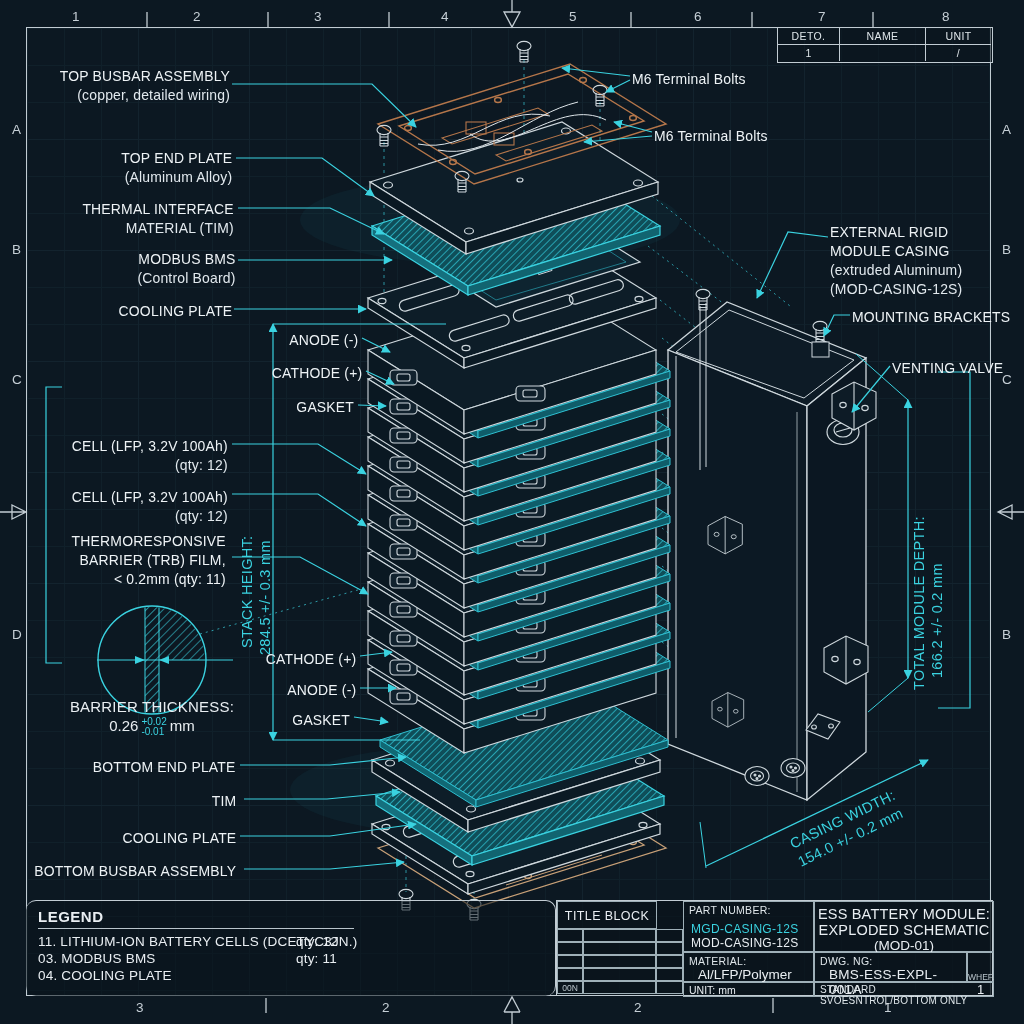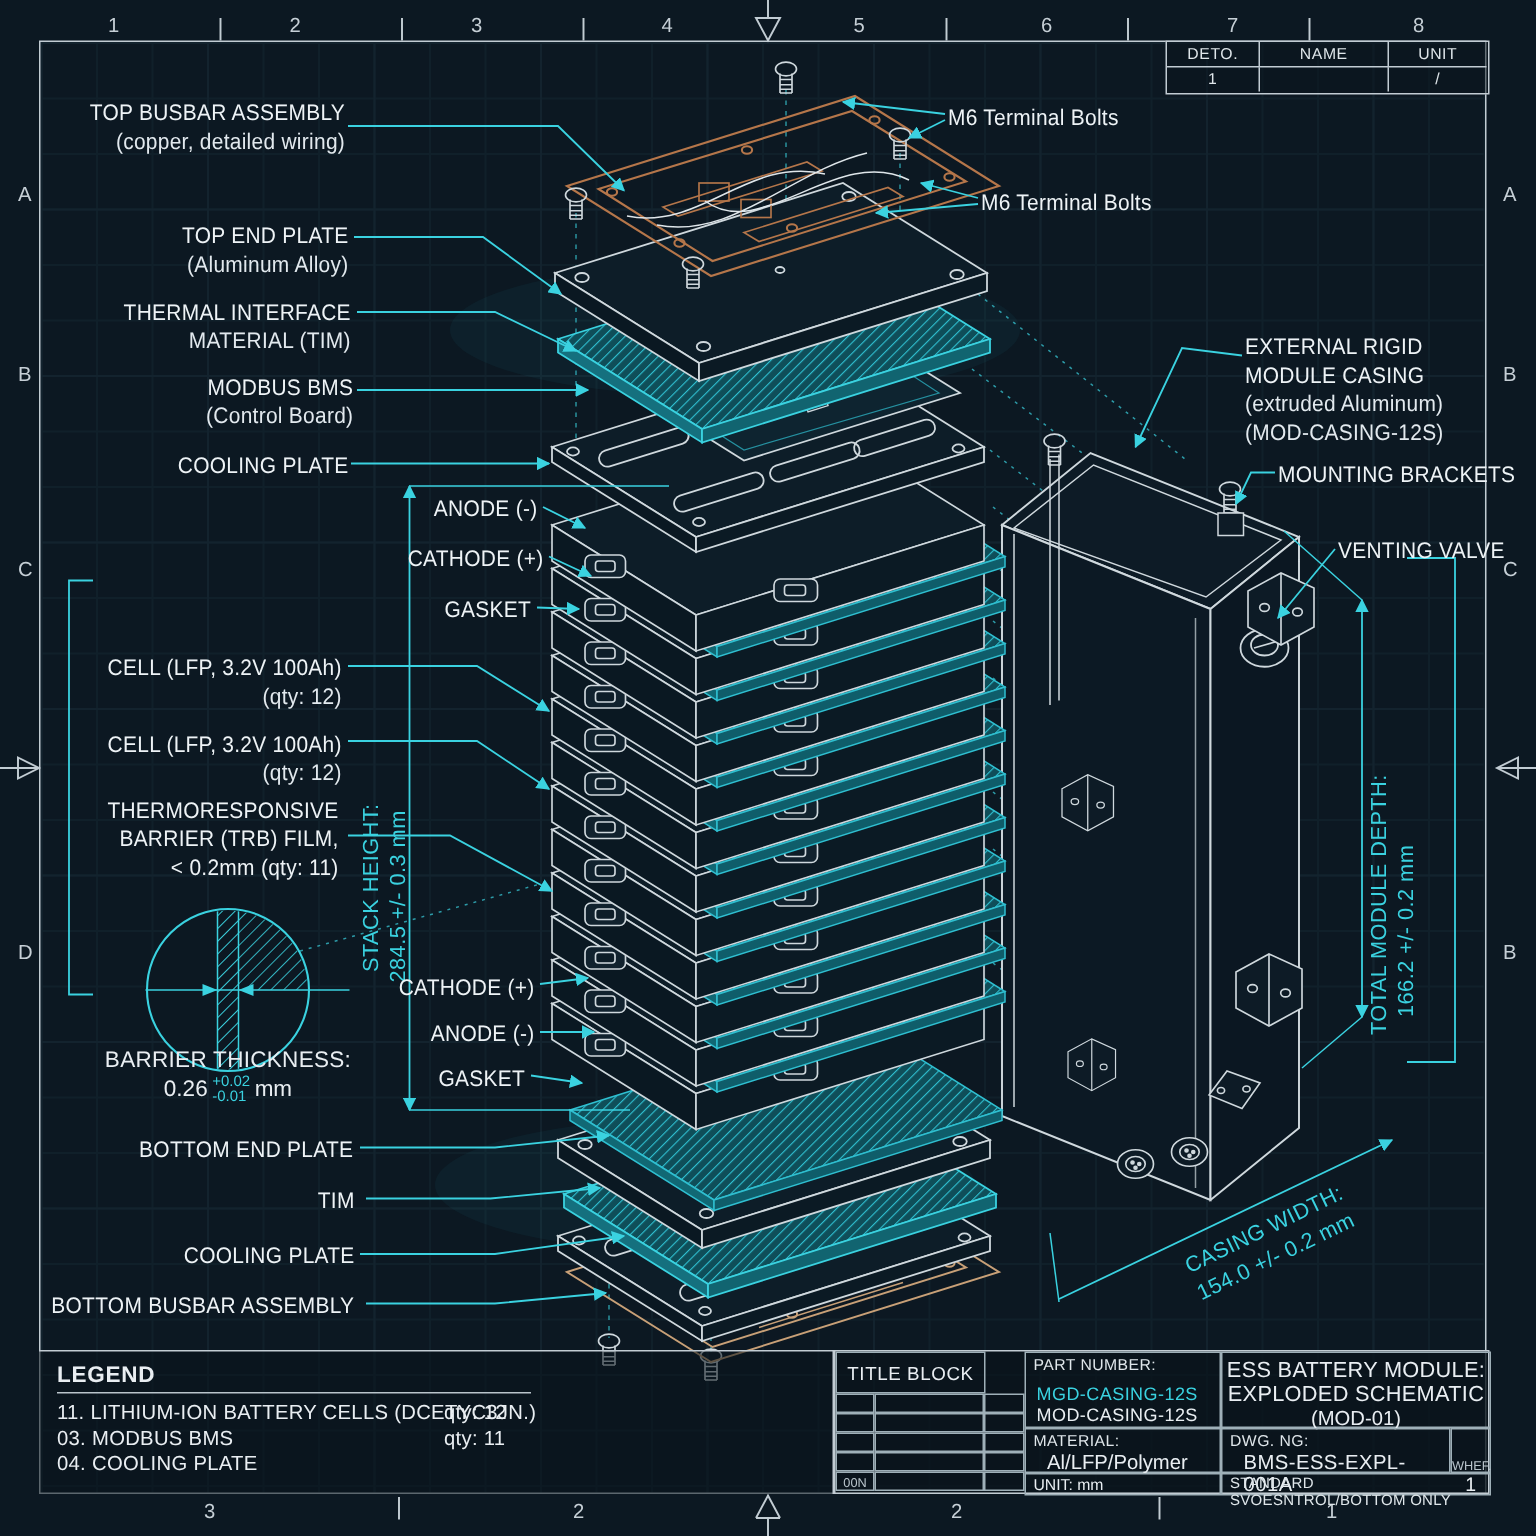--- a/index.html
+++ b/index.html
@@ -22,21 +22,21 @@
   .dimtxt{fill:#3ad2e0;font-size:14.5px;letter-spacing:.3px;font-family:"Liberation Sans",sans-serif;}
   
   .barrier{position:absolute;left:52px;top:698px;width:200px;text-align:center;}
   .barrier .t1{font-size:15px;letter-spacing:.2px;}
   .barrier .t2{font-size:15px;margin-top:2px;}
   .tolstack{display:inline-block;vertical-align:middle;line-height:10px;margin:0 3px;}
   .tolstack i{display:block;font-style:normal;font-size:10px;color:#3ad2e0;text-align:left;}
   
   .legend{position:absolute;left:26px;top:900px;width:530px;height:96px;
           border-top:1.5px solid #c2ccd3;border-right:1.5px solid #c2ccd3;box-sizing:border-box;
-          background:rgba(10,20,28,.55);}
+          background:rgba(10,20,28,.55);border-radius:10px;}
   .legend h3{margin:7px 0 0 12px;font-size:15px;font-weight:bold;letter-spacing:.5px;}
   .legend .rule{margin:3px 0 4px 12px;width:316px;border-top:1.5px solid #b9c4cb;}
   .lrow{position:relative;margin-left:12px;font-size:13.5px;line-height:17px;letter-spacing:.2px;white-space:nowrap;}
   .lrow .qty{position:absolute;left:258px;top:0;}
   
   .tblock{position:absolute;left:556px;top:900px;width:437px;height:96px;box-sizing:border-box;
           border:1.5px solid #c2ccd3;background:rgba(10,20,28,.8);font-size:11px;}
   .tb-cell{position:absolute;box-sizing:border-box;border:1px solid #9fb0b8;}
   .small-lab{font-size:10.5px;color:#dfe6ea;padding:2px 0 0 5px;letter-spacing:.3px;}
   .revtab{position:absolute;left:777px;top:27px;width:216px;height:36px;box-sizing:border-box;

